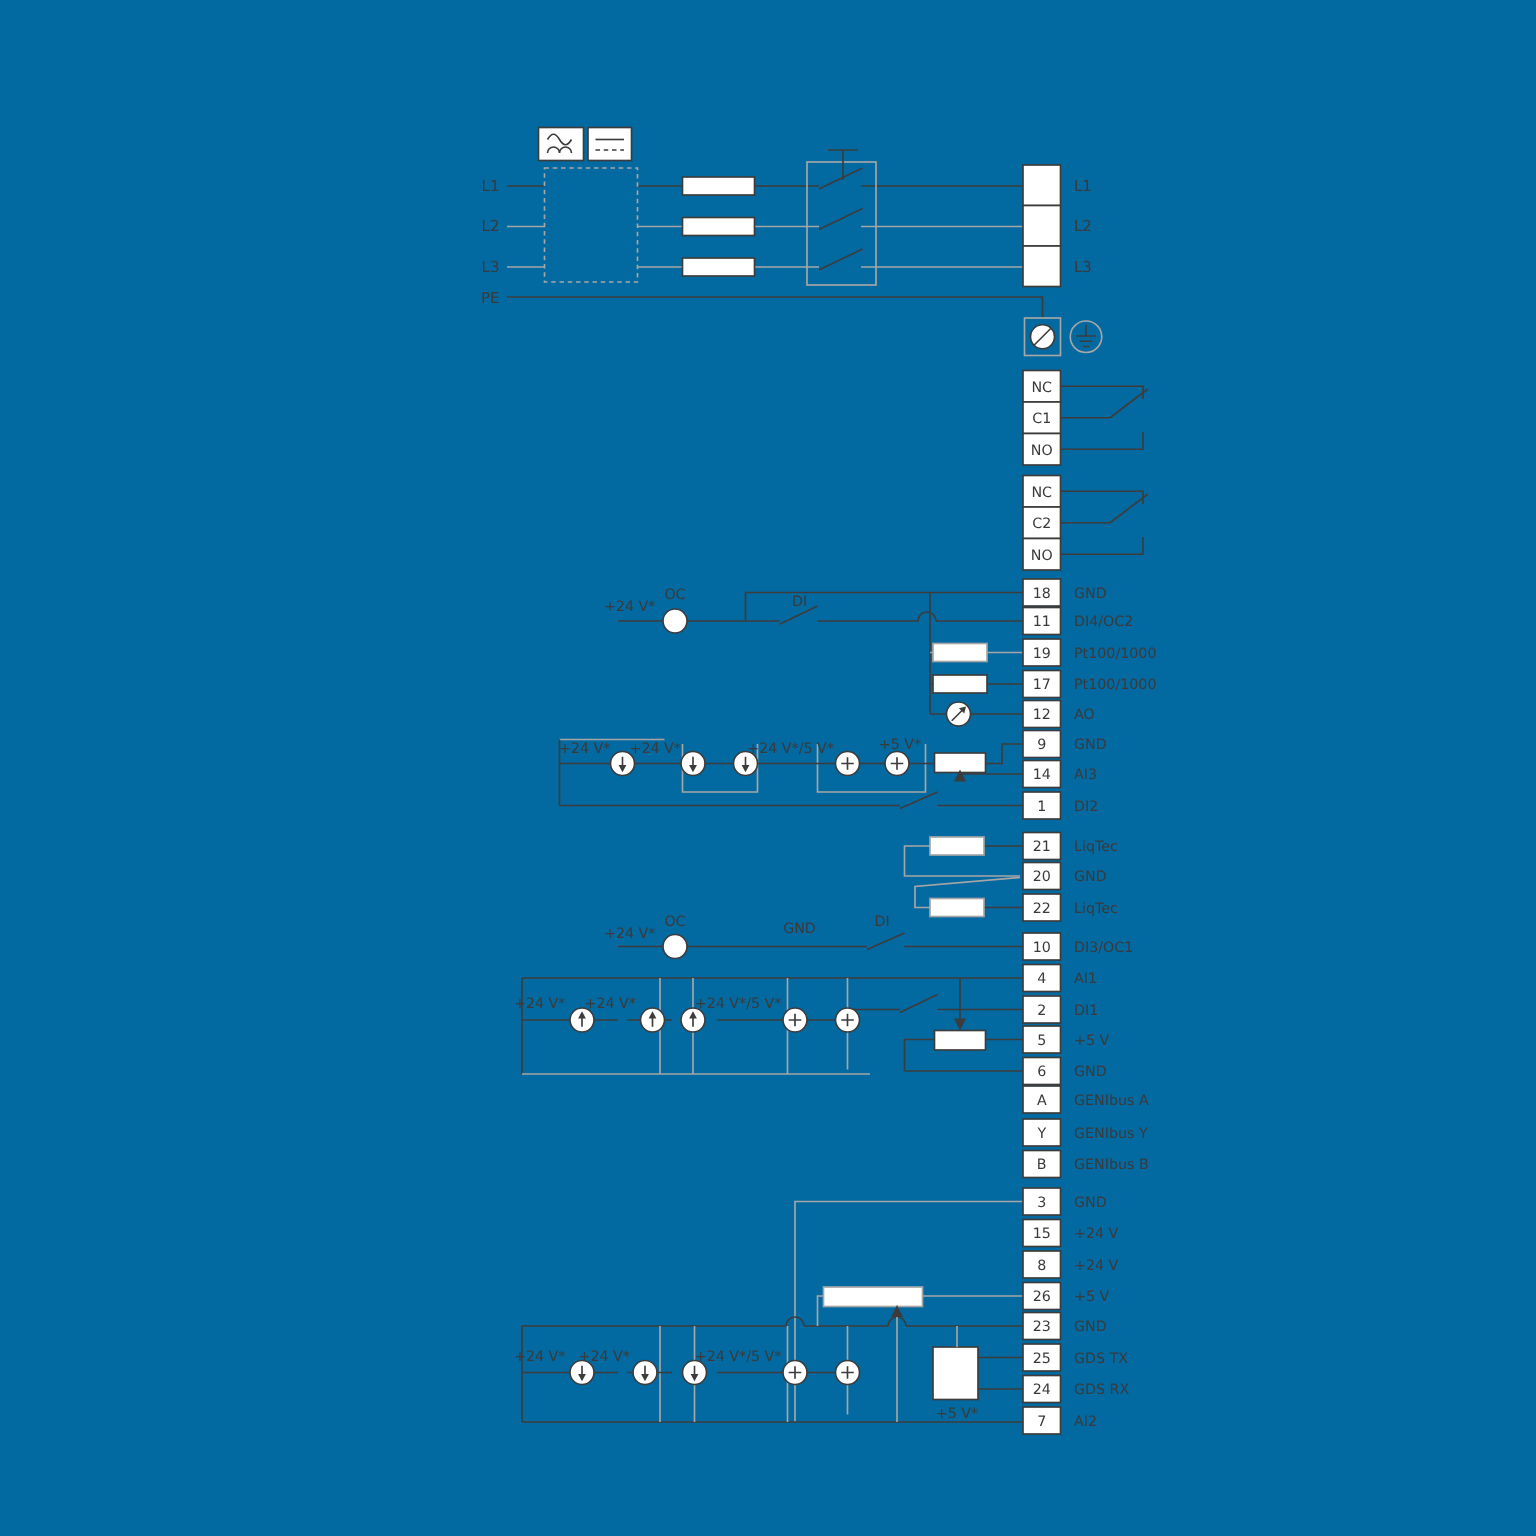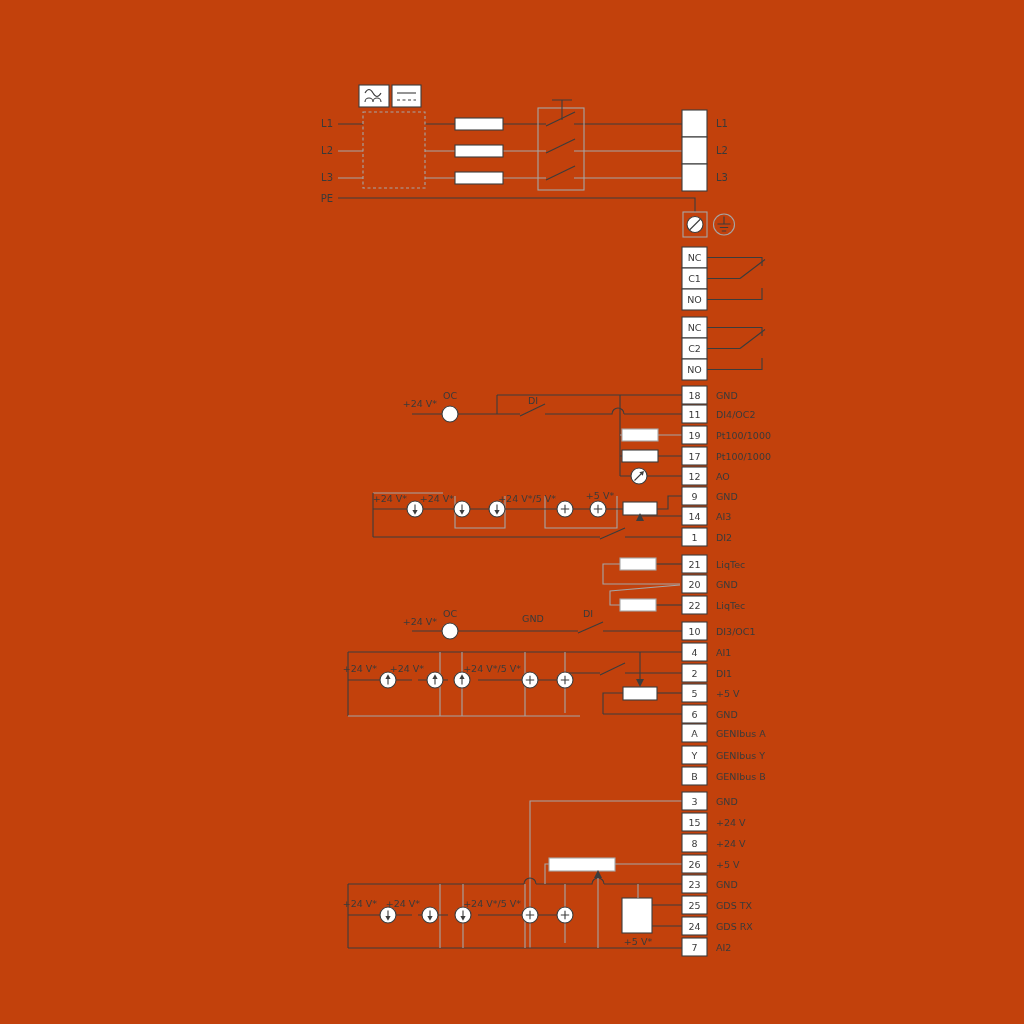--- a/index.html
+++ b/index.html
@@ -1,16 +1,16 @@
 <!DOCTYPE html>
 <html><head>
 <meta charset="utf-8">
 <style>
   html,body{margin:0;padding:0;background:#ffffff;}
-  .stage{width:1024px;height:1024px;position:relative;background:#c2410c;overflow:hidden;}
+  .stage{width:1024px;height:1024px;position:relative;background:#0369a1;overflow:hidden;}
   svg{display:block;}
   .wd{stroke:#3c3c3c;stroke-width:1.1;fill:none;}
   .wg{stroke:#a6a6a6;stroke-width:1.1;fill:none;}
   .bx{fill:#ffffff;stroke:#3c3c3c;stroke-width:1.1;}
   .bxg{fill:#ffffff;stroke:#a6a6a6;stroke-width:1.1;}
   .nofill{fill:none;}
   .dash{stroke-dasharray:3,2.5;}
   text{font-family:"DejaVu Sans","Liberation Sans",sans-serif;font-size:10px;fill:#3a3a3a;}
   .tsm{font-size:9.5px;}
 </style>

